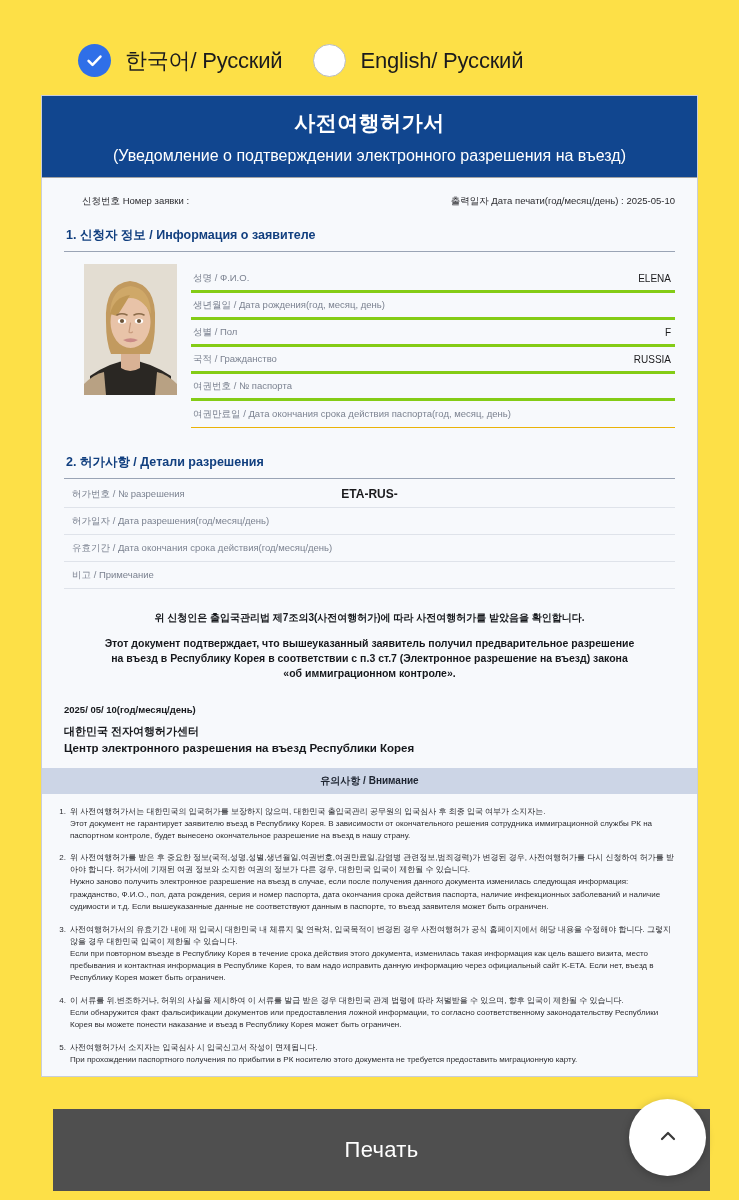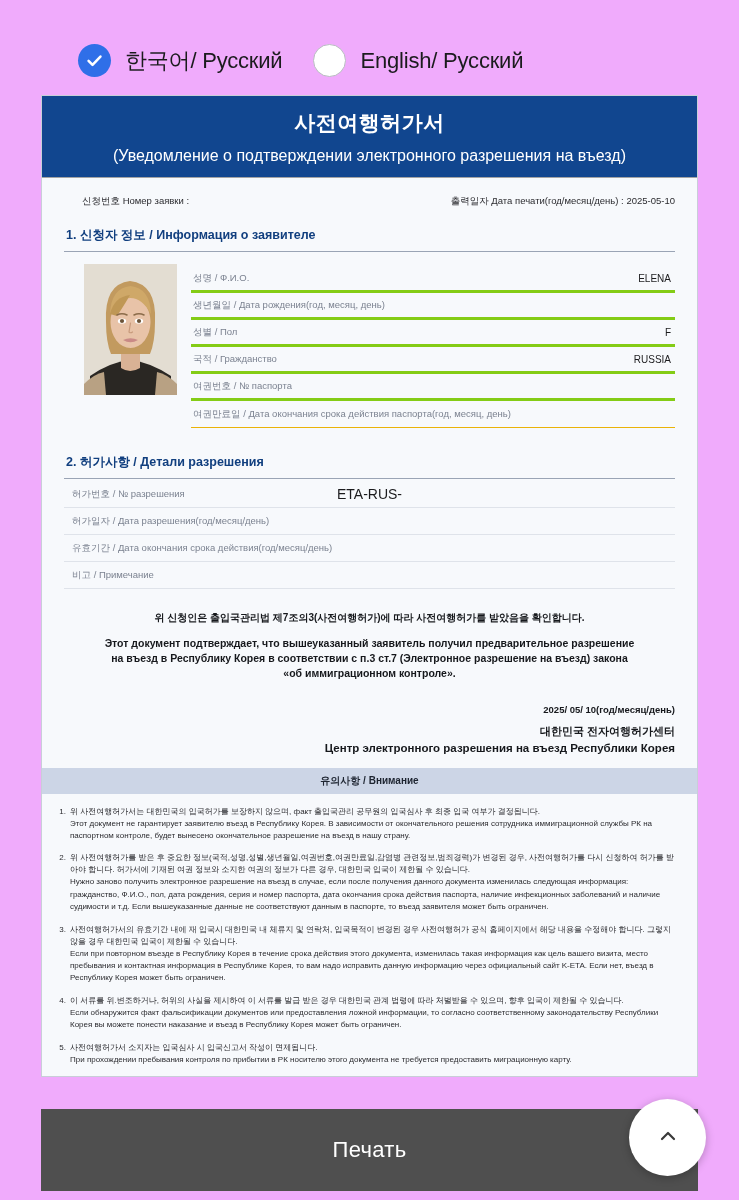--- a/index.html
+++ b/index.html
@@ -2,21 +2,21 @@
 <html><head>
 <meta charset="utf-8">
 <style>
   * { box-sizing: border-box; margin: 0; padding: 0; }
   html, body {
     width: 739px; height: 1200px;
     background: #ffffff;
     font-family: "Liberation Sans", "DejaVu Sans", sans-serif;
     overflow: hidden;
   }
-  .page { position: relative; width: 739px; height: 1200px; background:#f0abfc; }
+  .page { position: relative; width: 739px; height: 1200px; background:#fde047; }
 
   
   .lang-bar {
     display: flex; align-items: center;
     gap: 0px; padding: 26px 0 0 78px;
     height: 95px;
   }
   .lang-opt { display: flex; align-items: center; cursor: pointer; }
   .radio {
     width: 33px; height: 33px; border-radius: 50%;
@@ -86,35 +86,35 @@
   .flabel { font-size: 9.5px; color: #7b8290; white-space: nowrap; }
   .fvalue { font-size: 10px; color: #1b1b1d; font-weight: 500; }
 
   .section2 { margin-top: 20px; }
   .frow2 {
     display: flex; align-items: center; justify-content: space-between;
     border-bottom: 1px solid #dfe3ea;
     height: 27px; padding: 0 4px 0 8px;
   }
   .f2wrap { padding-top: 2px; }
-  .fvalue-center { font-size: 14px; color:#1b1b1d; font-weight:400;
+  .fvalue-center { font-size: 12px; color:#1b1b1d; font-weight:700;
                    position:absolute; left:50%; transform:translateX(-50%); }
   .frow2.rel { position: relative; align-items: center; }
 
   .confirm {
     text-align: center; padding: 22px 30px 0 30px;
   }
   .confirm .ko-line { font-size: 10px; color:#16181c; font-weight: 600; }
   .confirm .ru-line {
     font-size: 10.5px; color:#16181c; font-weight: bold;
     margin-top: 11px; line-height: 1.45;
     padding: 0 8px;
   }
 
-  .signature { text-align:right; padding-top: 22px; }
+  .signature { text-align:left; padding-top: 22px; }
   .sig-date { font-size: 9.5px; font-weight:bold; color:#16181c; }
   .sig-ko { font-size: 11px; font-weight:bold; color:#16181c; margin-top: 9px; }
   .sig-ru { font-size: 11.5px; font-weight:bold; color:#16181c; margin-top: 3px; }
 
   .notice-bar {
     background: #ccd5e6;
     text-align: center;
     font-size: 10px; font-weight: bold; color:#1d2430;
     padding: 6px 0 6px 0;
     margin-top: 4px;
@@ -123,21 +123,21 @@
   .notices { padding: 12px 18px 0 14px; }
   .nitem { display: flex; margin-bottom: 10px; }
   .nnum { width: 14px; flex: 0 0 auto; font-size: 8px; color:#2b2b2f;
           text-align: right; padding-right: 4px; line-height: 1.5; }
   .ntext { flex: 1 1 auto; }
   .nko { font-size: 8px; color:#2b2b2f; line-height: 1.5; }
   .nru { font-size: 8px; color:#2b2b2f; line-height: 1.55; }
 
   
   .bottom-bar {
-    position: absolute; left: 41px; bottom: 9px;
+    position: absolute; left: 53px; bottom: 9px;
     width: 657px; height: 82px;
     background: #4f4f4f;
     display: flex; align-items: center; justify-content: center;
   }
   .print-label { color: #ffffff; font-size: 22px; letter-spacing: 0.3px; }
   .fab {
     position: absolute; right: 33px; bottom: 24px;
     width: 77px; height: 77px; border-radius: 50%;
     background: #ffffff;
     box-shadow: 0 2px 8px rgba(0,0,0,0.25);
@@ -281,21 +281,21 @@
           <div class="sig-ru">Центр электронного разрешения на въезд Республики Корея</div>
         </div>
       </div>
 
       <div class="notice-bar">유의사항 / Внимание</div>
 
       <div class="notices">
         <div class="nitem">
           <div class="nnum">1.</div>
           <div class="ntext">
-            <div class="nko">위 사전여행허가서는 대한민국의 입국허가를 보장하지 않으며, факт 출입국관리 공무원의 입국심사 후 최종 입국 여부가 결정됩니다.</div>
+            <div class="nko">위 사전여행허가서는 대한민국의 입국허가를 보장하지 않으며, 대한민국 출입국관리 공무원의 입국심사 후 최종 입국 여부가 소지자는.</div>
             <div class="nru">Этот документ не гарантирует заявителю въезд в Республику Корея. В зависимости от окончательного решения сотрудника иммиграционной службы РК на паспортном контроле, будет вынесено окончательное разрешение на въезд в нашу страну.</div>
           </div>
         </div>
         <div class="nitem">
           <div class="nnum">2.</div>
           <div class="ntext">
             <div class="nko">위 사전여행허가를 받은 후 중요한 정보(국적,성명,성별,생년월일,여권번호,여권만료일,감염병 관련정보,범죄경력)가 변경된 경우, 사전여행허가를 다시 신청하여 허가를 받아야 합니다. 허가서에 기재된 여권 정보와 소지한 여권의 정보가 다른 경우, 대한민국 입국이 제한될 수 있습니다.</div>
             <div class="nru">Нужно заново получить электронное разрешение на въезд в случае, если после получения данного документа изменилась следующая информация: гражданство, Ф.И.О., пол, дата рождения, серия и номер паспорта, дата окончания срока действия паспорта, наличие инфекционных заболеваний и наличие судимости и т.д. Если вышеуказанные данные не соответствуют данным в паспорте, то въезд заявителя может быть ограничен.</div>
           </div>
         </div>
@@ -310,21 +310,21 @@
           <div class="nnum">4.</div>
           <div class="ntext">
             <div class="nko">이 서류를 위.변조하거나, 허위의 사실을 제시하여 이 서류를 발급 받은 경우 대한민국 관계 법령에 따라 처벌받을 수 있으며, 향후 입국이 제한될 수 있습니다.</div>
             <div class="nru">Если обнаружится факт фальсификации документов или предоставления ложной информации, то согласно соответственному законодательству Республики Корея вы можете понести наказание и въезд в Республику Корея может быть ограничен.</div>
           </div>
         </div>
         <div class="nitem">
           <div class="nnum">5.</div>
           <div class="ntext">
             <div class="nko">사전여행허가서 소지자는 입국심사 시 입국신고서 작성이 면제됩니다.</div>
-            <div class="nru">При прохождении пребывания контроля по прибытии в РК носителю этого документа не требуется предоставить миграционную карту.</div>
+            <div class="nru">При прохождении паспортного получения по прибытии в РК носителю этого документа не требуется предоставить миграционную карту.</div>
           </div>
         </div>
       </div>
 
     </div>
   </div>
 
   <div class="bottom-bar">
     <span class="print-label">Печать</span>
   </div>

